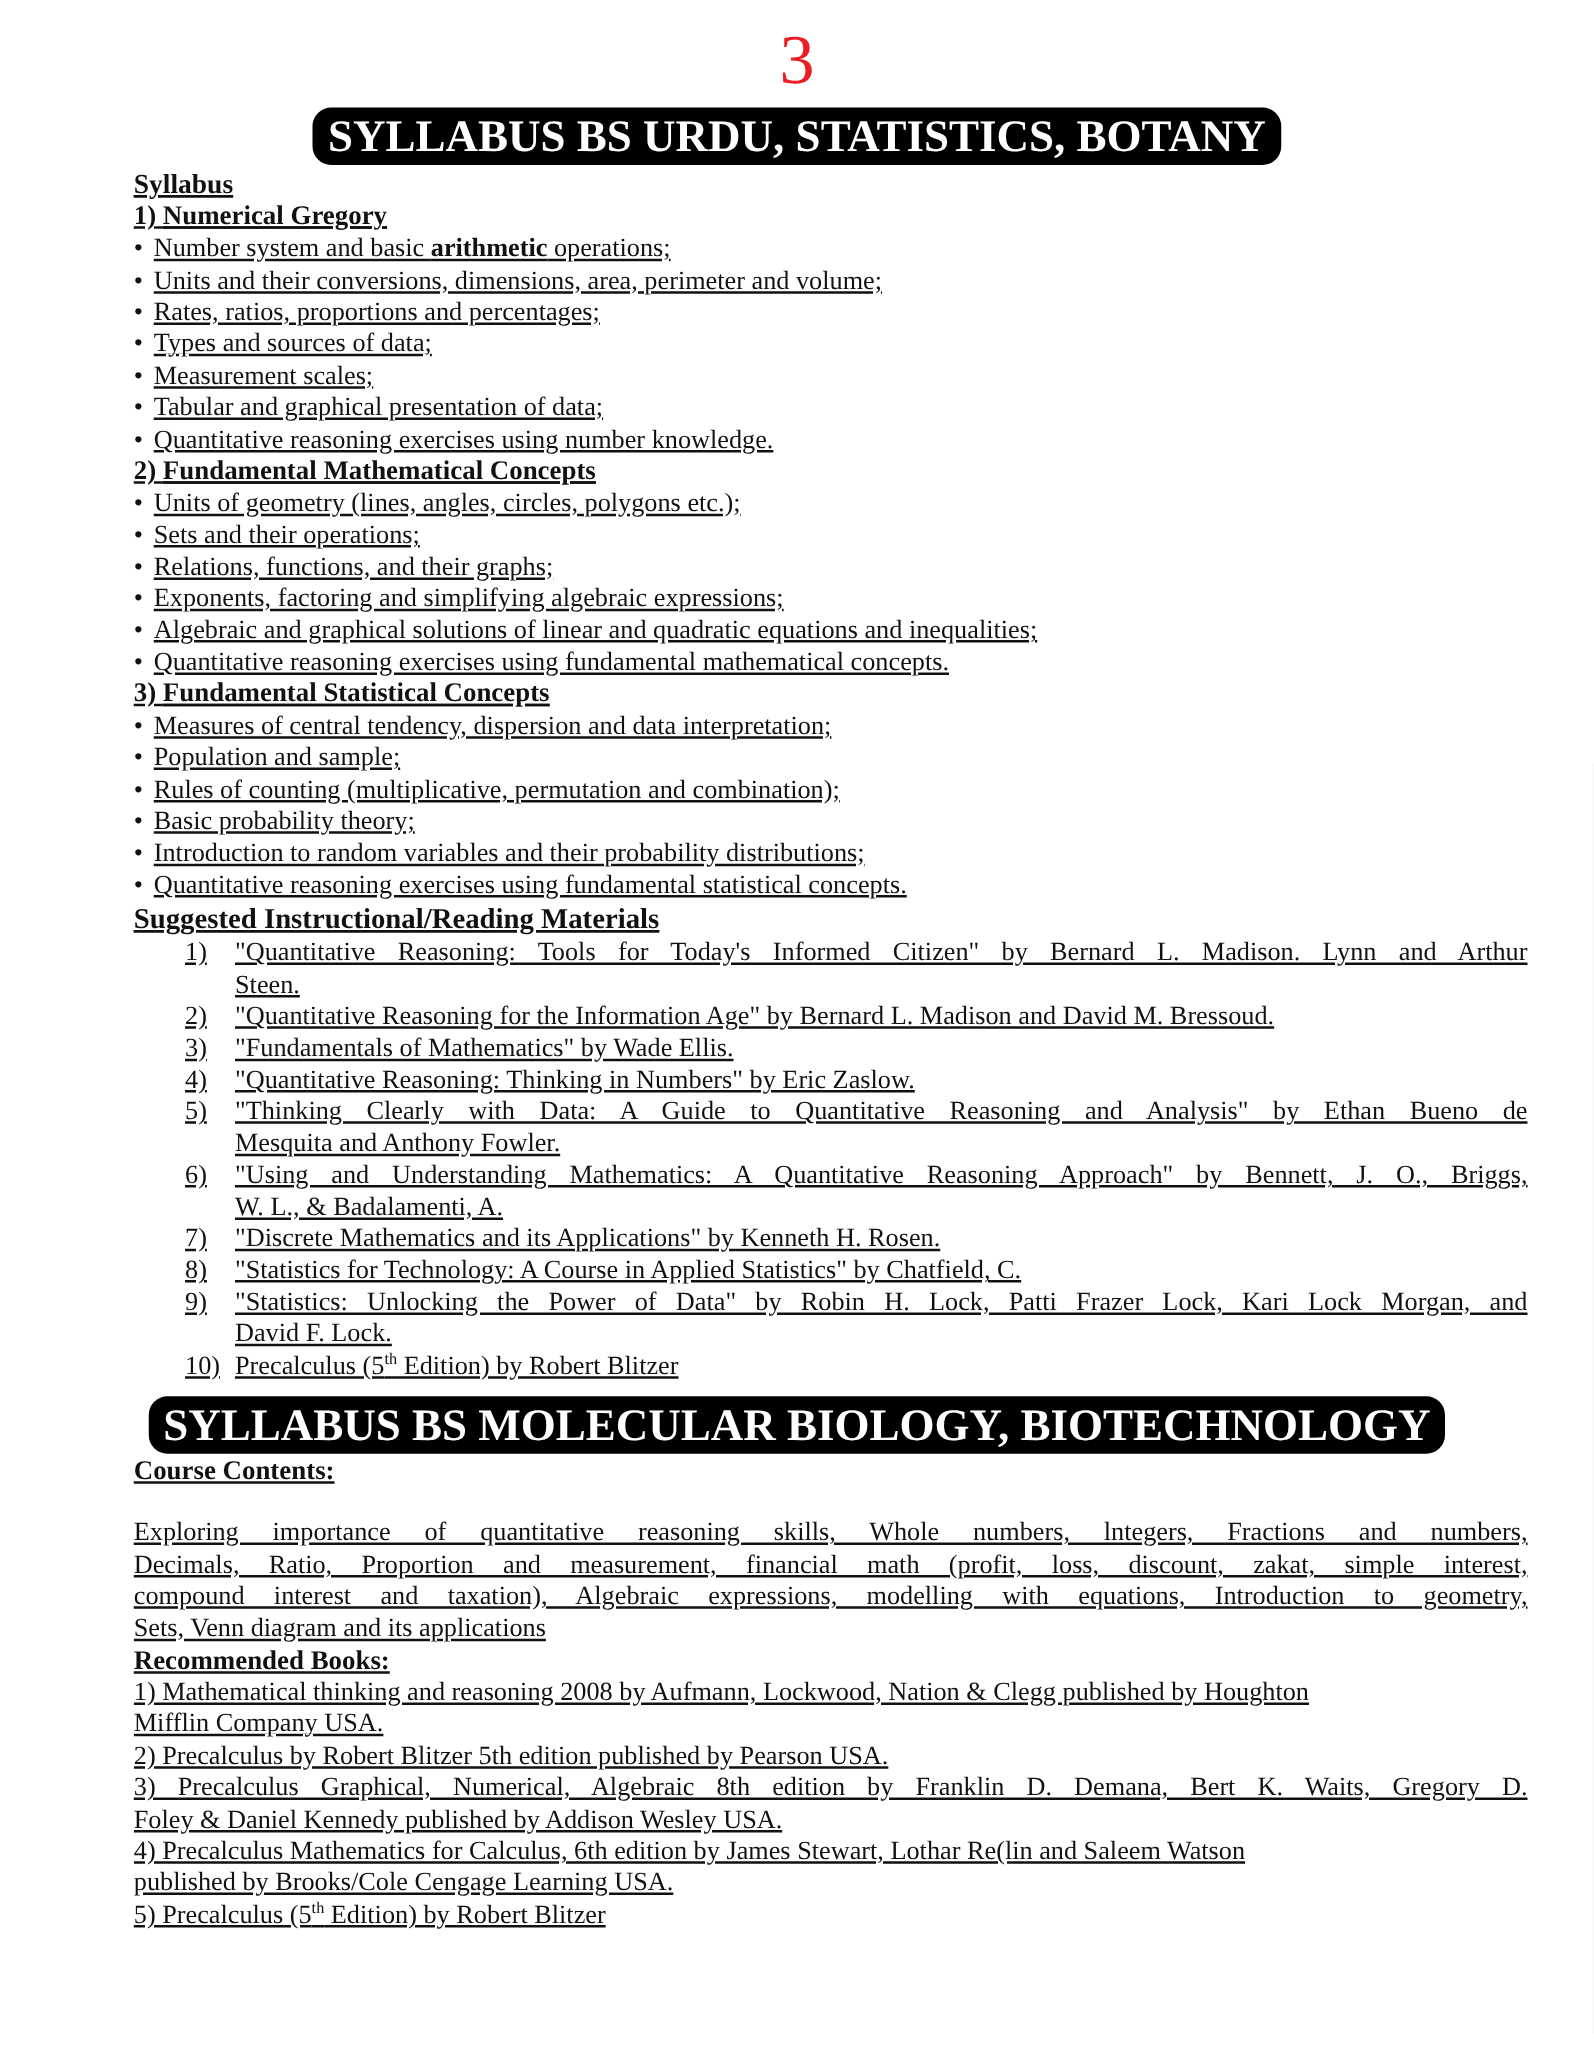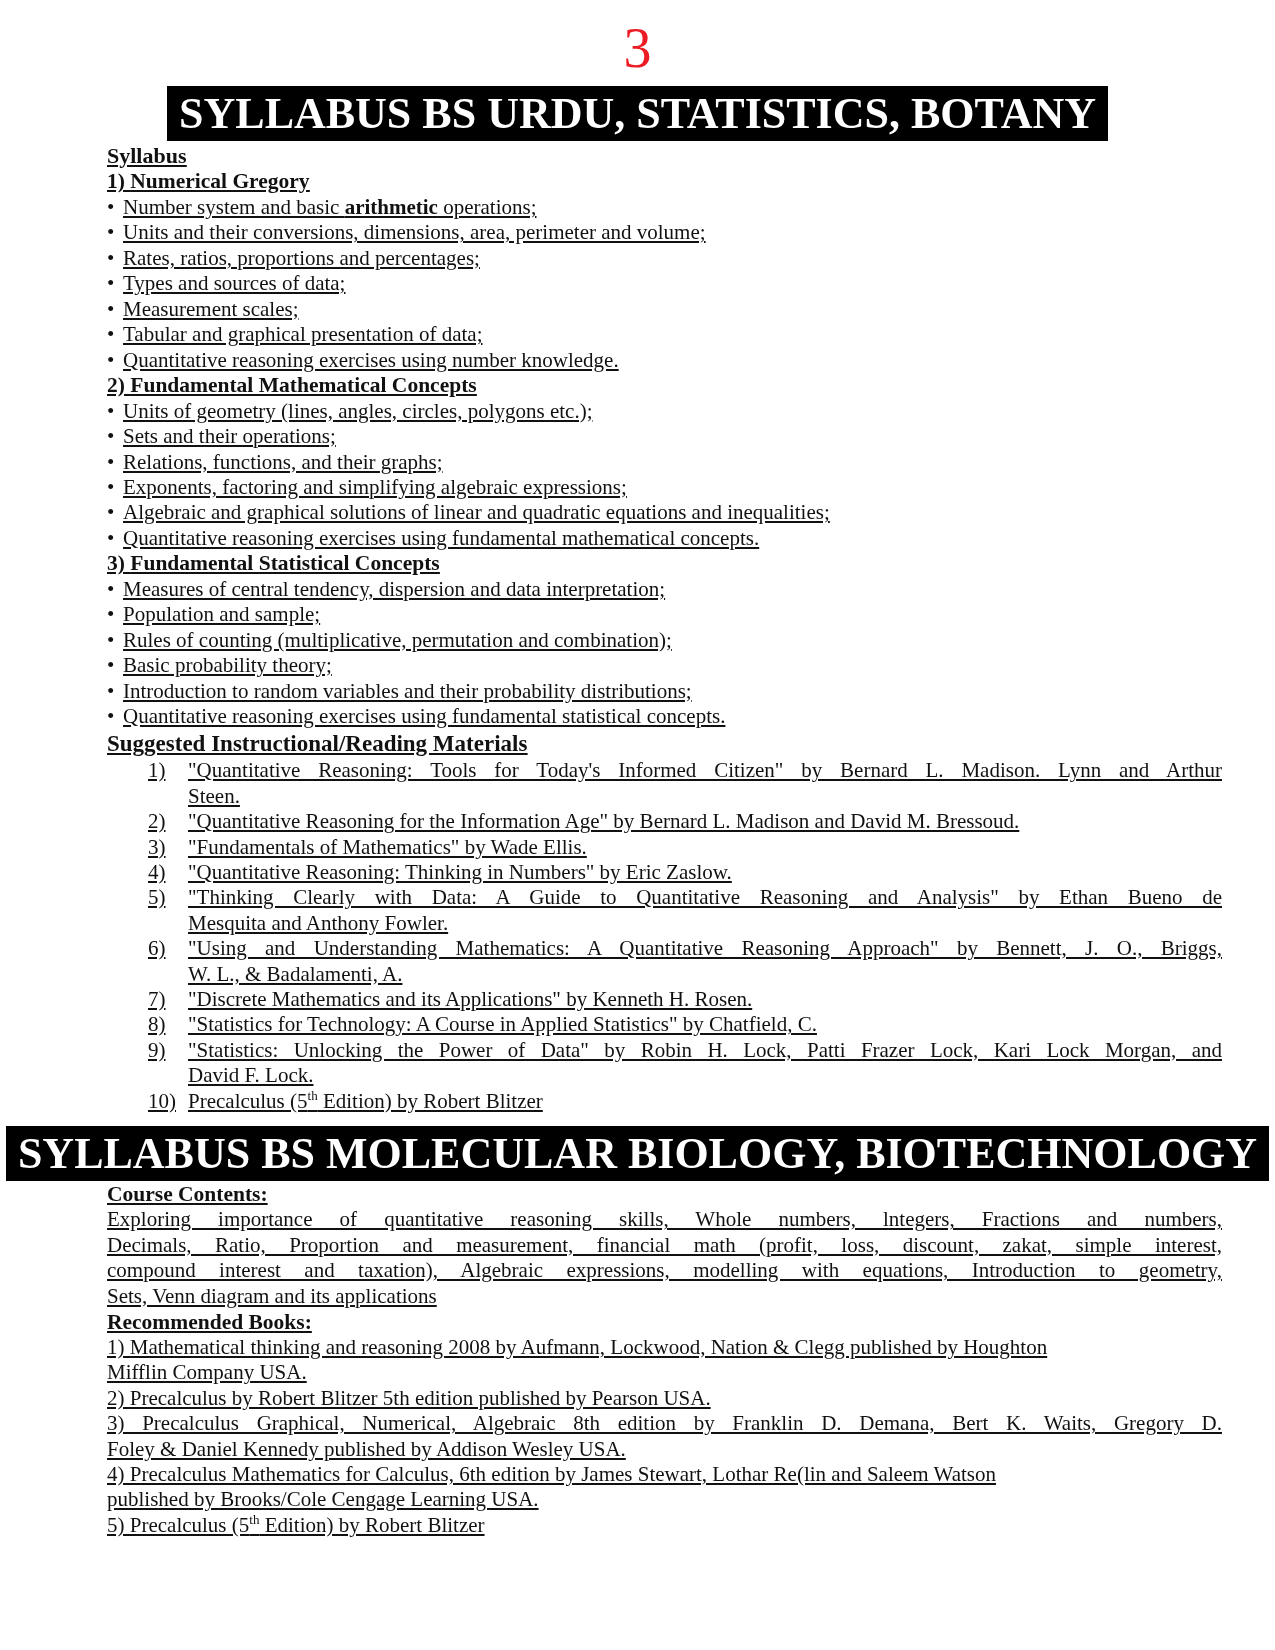--- a/index.html
+++ b/index.html
@@ -7,43 +7,43 @@
     width:1275px;height:1650px;background:#ffffff;color:#111111;
     font-family:"Liberation Serif","DejaVu Serif",serif;
     position:relative;overflow:hidden;margin:0 auto;
   }
   .content{padding:0 53px 0 107px;text-decoration:underline;}
   .page-number{
     text-align:center;font-size:56px;line-height:60px;padding-top:18px;
     color:#ec1c24;font-weight:400;
   }
   .banner{
-    background:#000000;color:#ffffff;font-weight:bold;font-size:44px;
+    background:#000000;color:#ffffff;font-weight:bold;font-size:36px;
     line-height:1.12;width:fit-content;margin:8px auto 0 auto;
-    padding:3px 12px;text-align:center;white-space:nowrap;
+    padding:3px 12px;text-align:center;white-space:nowrap;border-radius:15px;
   }
   .banner.second{margin-top:12px;}
   .h-syllabus{
     font-size:22px;font-weight:bold;text-decoration:underline;
     line-height:26px;margin-top:2px;
   }
   .section-heading{font-size:21.5px;font-weight:bold;line-height:25.8px;}
   .section-heading .sec-title{text-decoration:underline;}
   .bullet{font-size:21px;line-height:25.4px;}
   .bullet .marker{display:inline-block;width:16px;}
   .rm-heading{
     font-size:23px;font-weight:bold;text-decoration:underline;line-height:29px;
   }
   .rm-item{display:flex;font-size:21px;line-height:25.4px;}
   .rm-num{flex:none;width:40px;margin-left:41px;}
   .rm-body{flex:1;min-width:0;}
   .line{white-space:nowrap;overflow:hidden;}
   .line.stretch{white-space:normal;text-align:justify;text-align-last:justify;overflow:visible;}
   .bold-label{font-size:21.5px;font-weight:bold;line-height:26px;}
-  .para{font-size:21px;line-height:25.4px;}
+  .para{font-size:21px;line-height:25.4px;margin-top:24px;}
   .books{font-size:21px;line-height:25.4px;}
   sup{font-size:13px;line-height:0;text-align:right;}
   b{font-weight:bold;}
 </style>
 </head>
 <body>
 
 <div class="page">
   <div class="page-number">3</div>
 

